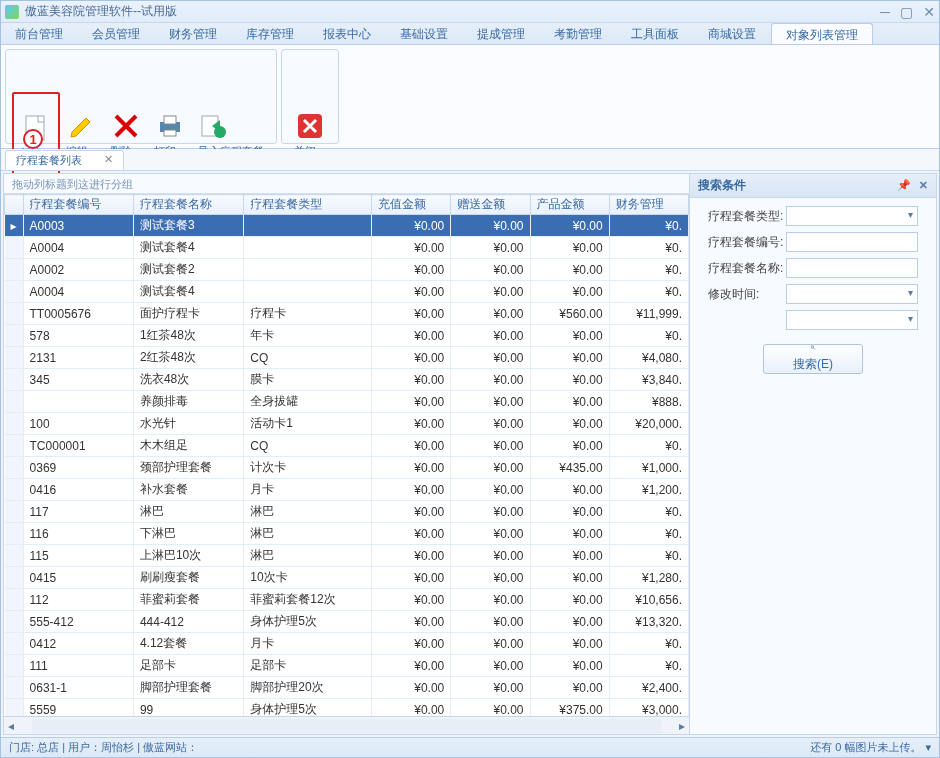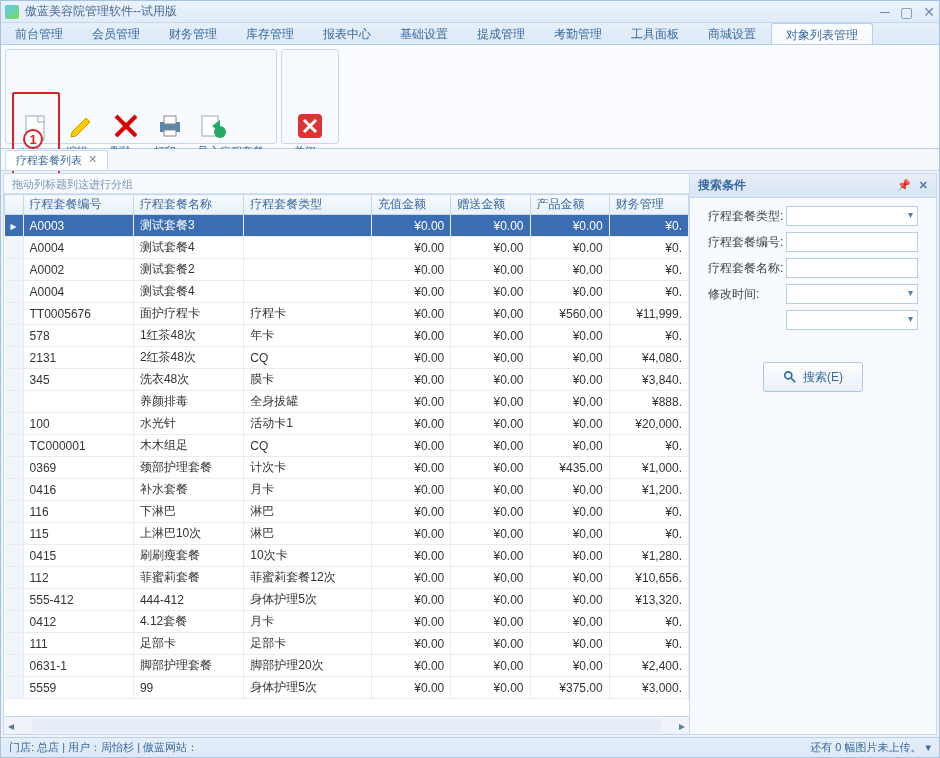--- a/index.html
+++ b/index.html
@@ -19,21 +19,21 @@
 .group { border: 1px solid #c8d8ec; border-radius: 3px; margin: 2px; display: flex; flex-direction: column; background: #f7faff; }
 .group-items { flex: 1; display: flex; padding: 4px 6px; }
 .group-label { text-align: center; font-size: 11px; color: #4a6a93; background: #e8f0fa; padding: 1px 0; border-top: 3px solid #4c1d95; }
 .ritem { display: flex; flex-direction: column; align-items: flex-start; padding: 18px 6px; cursor: pointer; min-width: 42px; margin-top: 38px; }
 .ritem-icon { width: 32px; height: 32px; margin-bottom: 2px; display: flex; align-items: center; justify-content: center; }
 .ritem-label { font-size: 11px; color: #3a6aa0; }
 .ritem.highlighted { border: 2px solid #e02020; border-radius: 2px; }
 .badge-1 { position: absolute; top: 128px; left: 22px; width: 20px; height: 20px; border: 2px solid #e02020; border-radius: 50%; color: #e02020; font-size: 13px; font-weight: bold; display: flex; align-items: center; justify-content: center; background: #fff; }
 
 .subtabs { height: 22px; background: #f4f8fd; display: flex; align-items: center; padding-left: 4px; border-bottom: 1px solid #c8d8ec; }
-.subtab { padding: 2px 10px; background: #fff; border: 1px solid #c8d8ec; border-bottom: none; border-radius: 3px 3px 0 0; font-size: 11px; color: #3a6aa0; display: flex; align-items: flex-start; gap: 6px; }
+.subtab { padding: 2px 10px; background: #fff; border: 1px solid #c8d8ec; border-bottom: none; border-radius: 3px 3px 0 0; font-size: 11px; color: #3a6aa0; display: flex; align-items: flex-start; gap: 22px; }
 .subtab .x { color: #888; cursor: pointer; }
 
 .content { flex: 1; display: flex; overflow: hidden; background: #fff; margin: 2px; border: 1px solid #c8d8ec; }
 .grid-area { flex: 1; display: flex; flex-direction: column; border-right: 1px solid #c8d8ec; overflow: hidden; }
 .grouphint { height: 20px; padding: 3px 8px; color: #7a94b5; font-size: 11px; background: #f7faff; border-bottom: 1px solid #d4e1f1; }
 .gridwrap { flex: 1; overflow: hidden; position: relative; }
 .grid { width: 100%; border-collapse: collapse; font-size: 12px; }
 .grid th { background: linear-gradient(#f7faff,#e8f0fa); color: #3a6aa0; font-weight: normal; padding: 1px 6px; border: 1px solid #c8d8ec; text-align: left; white-space: nowrap; }
 .grid td { padding: 2px 6px; border-bottom: 1px solid #e4ecf6; border-right: 1px solid #e4ecf6; white-space: nowrap; height: 20px; }
 .grid tr.sel td { background: #3b6db3; color: #fff; }
@@ -44,21 +44,21 @@
 .hscroll .arrow { width: 14px; text-align: center; color: #5a7aa8; cursor: pointer; }
 
 .side { width: 246px; display: flex; flex-direction: column; background: #f7faff; }
 .side-hdr { background: linear-gradient(#e6eef9,#d8e5f4); padding: 3px 8px; color: #3a6aa0; font-weight: bold; display: flex; align-items: center; justify-content: space-between; border-bottom: 1px solid #c8d8ec; }
 .side-hdr .ctrls { display: flex; gap: 8px; color: #5a7aa8; font-size: 11px; }
 .side-body { padding: 8px 18px; }
 .frow { display: flex; align-items: center; margin-bottom: 6px; }
 .frow label { width: 78px; color: #444; font-size: 12px; }
 .frow .inp { flex: 1; height: 20px; border: 1px solid #b8ceea; background: #fff; position: relative; }
 .frow .inp.combo::after { content: "▾"; position: absolute; right: 4px; top: 2px; color: #5a7aa8; font-size: 10px; }
-.searchbtn { margin: 32px auto; width: 100px; height: 30px; border: 1px solid #b0c6e0; background: linear-gradient(#fff,#e8f0fa); border-radius: 3px; display: flex; align-items: center; justify-content: center; gap: 6px; color: #3a6aa0; cursor: pointer; }
+.searchbtn { margin: 14px auto; width: 100px; height: 30px; border: 1px solid #b0c6e0; background: linear-gradient(#fff,#e8f0fa); border-radius: 3px; display: flex; align-items: center; justify-content: center; gap: 6px; color: #3a6aa0; cursor: pointer; flex-direction: column; }
 .searchbtn .mag { width: 14px; height: 14px; }
 
 .status { height: 20px; background: linear-gradient(#e6eff9,#dce9f7); border-top: 1px solid #b8ceea; display: flex; align-items: center; padding: 0 8px; color: #3a6aa0; font-size: 11px; }
 .status .r { margin-left: auto; display: flex; align-items: center; gap: 4px; }
 </style>
 </head>
 <body>
 
 <div class="window">
   <div class="titlebar">
@@ -303,20 +303,30 @@
                 <td>0416</td>
                 <td>补水套餐</td>
                 <td>月卡</td>
                 <td class="num">¥0.00</td>
                 <td class="num">¥0.00</td>
                 <td class="num">¥0.00</td>
                 <td class="num">¥1,200.</td>
               </tr>
               <tr>
                 <td class="rowind"></td>
+                <td>117</td>
+                <td>淋巴</td>
+                <td>淋巴</td>
+                <td class="num">¥0.00</td>
+                <td class="num">¥0.00</td>
+                <td class="num">¥0.00</td>
+                <td class="num">¥0.</td>
+              </tr>
+              <tr>
+                <td class="rowind"></td>
                 <td>116</td>
                 <td>下淋巴</td>
                 <td>淋巴</td>
                 <td class="num">¥0.00</td>
                 <td class="num">¥0.00</td>
                 <td class="num">¥0.00</td>
                 <td class="num">¥0.</td>
               </tr>
               <tr>
                 <td class="rowind"></td>

